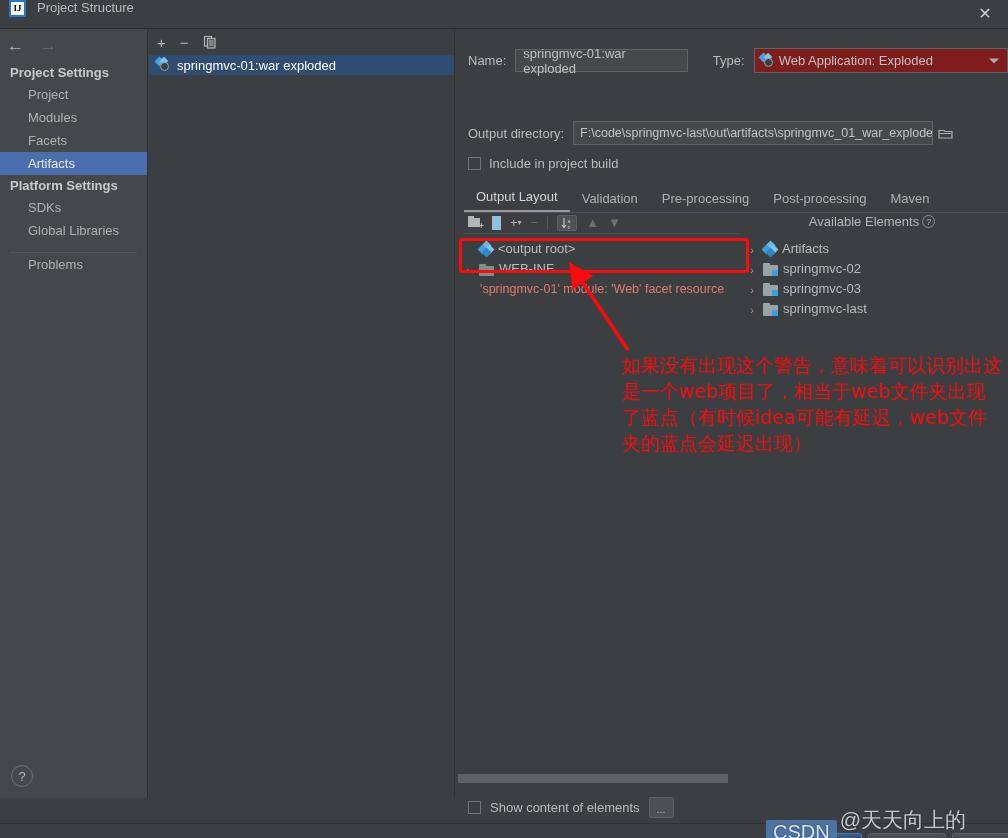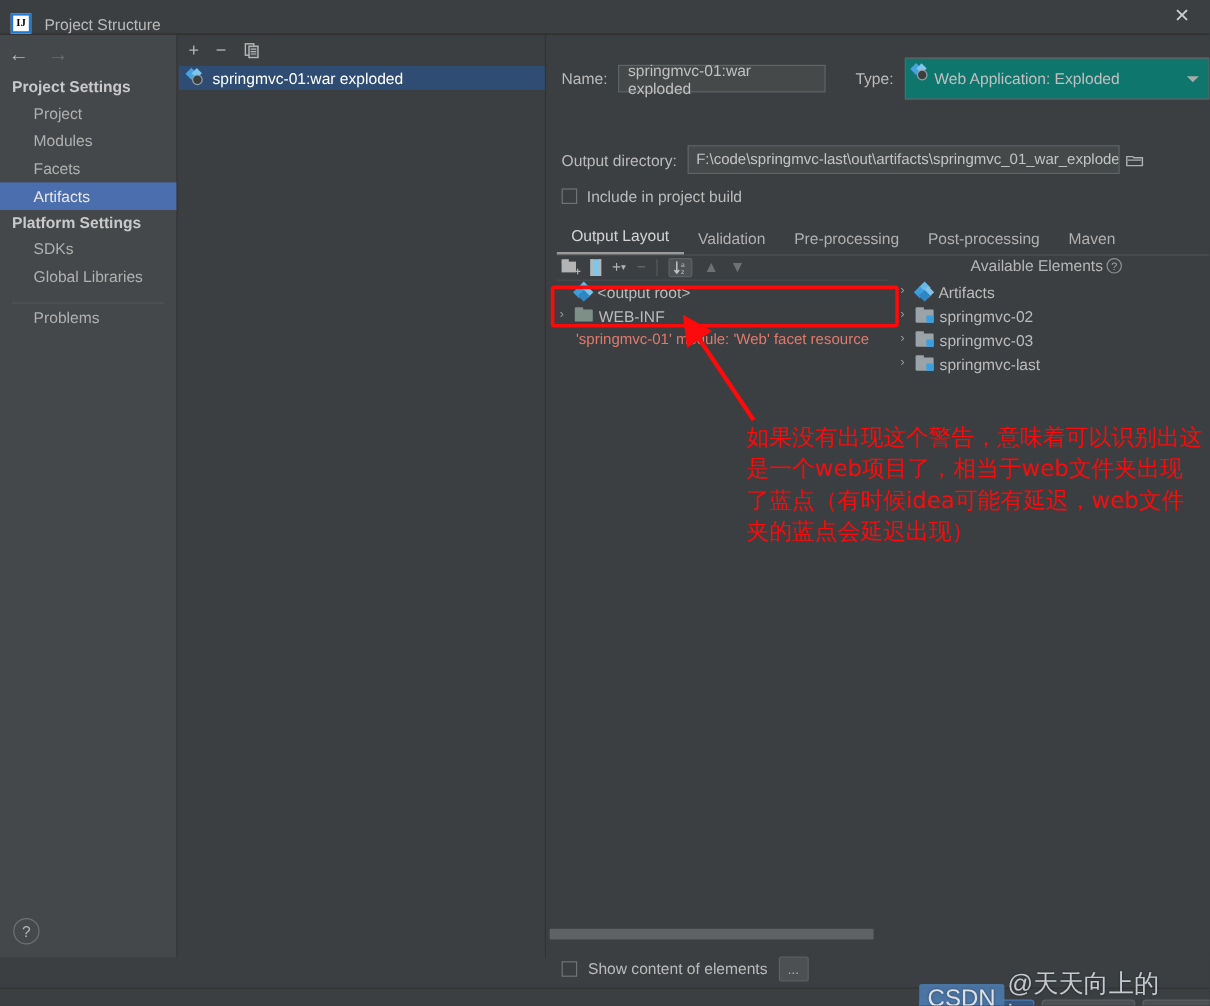--- a/index.html
+++ b/index.html
@@ -16,21 +16,21 @@
     position: relative;
     width: 1008px; height: 838px;
     background: #3c3f41;
   }
 
   
   .titlebar {
     position: absolute; left: 0; top: 0; width: 1008px; height: 29px;
     background: #3c3f41;
     border-bottom: 1px solid #2b2b2b;
-    display: flex; align-items: flex-end;
+    display: flex; align-items: flex-start;
   }
   .ij-logo {
     width: 17px; height: 17px; margin-left: 9px;
     border: 2px solid #1f78d1;
     background: #ffffff;
     display: flex; align-items: center; justify-content: center;
     font-size: 9px; font-weight: bold; color: #000; line-height: 1;
     font-family: "Liberation Serif", serif;
   }
   .title-text {
@@ -96,22 +96,22 @@
     position: absolute; left: 12px; top: 19px;
     display: flex; align-items: center; width: 540px;
   }
   .lbl { color: #bbbbbb; font-size: 13px; }
   .txtfield {
     background: #45494a; border: 1px solid #5e6366; color: #c0c0c0;
     height: 23px; display: flex; align-items: center; padding: 0 7px;
     font-size: 13px;
   }
   .combo {
-    background: #0f766e; border: 1px solid #5e6366; color: #c0c0c0;
-    height: 35px; display: flex; align-items: center; padding: 0 6px;
+    background: #7f1d1d; border: 1px solid #5e6366; color: #c0c0c0;
+    height: 25px; display: flex; align-items: center; padding: 0 6px;
     font-size: 13px; position: relative;
   }
   .combo .arrow {
     position: absolute; right: 8px; top: 50%; transform: translateY(-50%);
     width: 0; height: 0; border-left: 5px solid transparent;
     border-right: 5px solid transparent; border-top: 5px solid #aaaaaa;
   }
   .row-outdir {
     position: absolute; left: 12px; top: 92px; display: flex; align-items: center;
   }
@@ -160,21 +160,21 @@
     font-size: 9px; color: #a8abad;
   }
 
   .tree-left {
     position: absolute; left: 2px; top: 207px; width: 282px;
   }
   .tree-right {
     position: absolute; left: 286px; top: 207px; width: 266px;
   }
   .tnode {
-    height: 20px; display: flex; align-items: flex-start; gap: 5px;
+    height: 20px; display: flex; align-items: flex-end; gap: 5px;
     color: #bbbbbb; font-size: 13px; padding-left: 4px;
   }
   .chev {
     width: 12px; text-align: center; color: #9a9a9a; font-size: 11px;
     display: inline-block; flex: 0 0 12px;
   }
   .chev.empty { visibility: hidden; }
   .warn-text { color: #e07a6e; font-size: 12.5px; }
 
   

